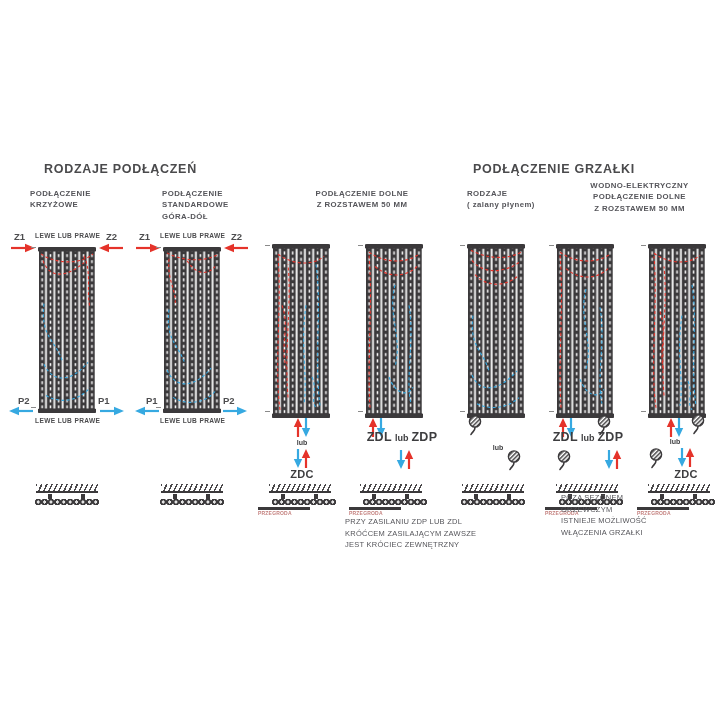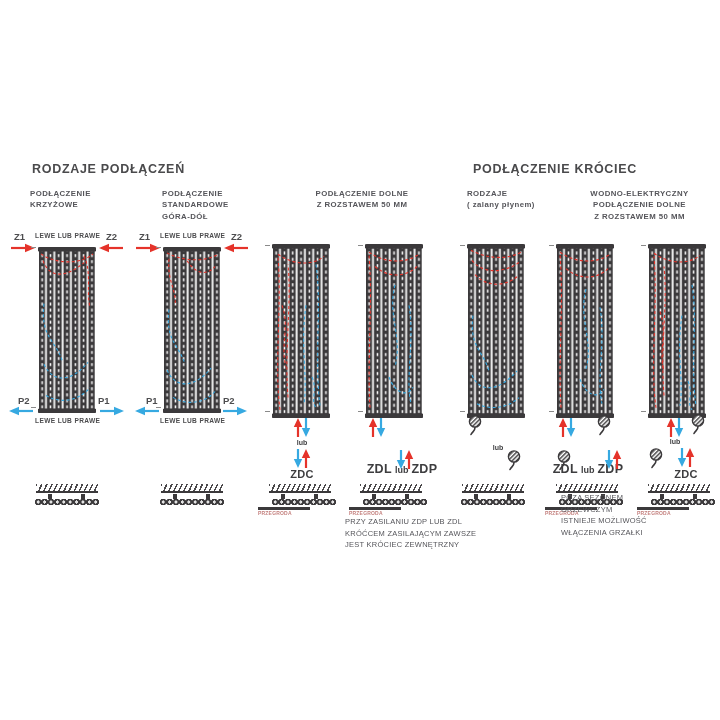--- a/index.html
+++ b/index.html
@@ -8,21 +8,21 @@
   .abs{position:absolute;}
   .title{font-size:12.5px;font-weight:700;letter-spacing:.7px;color:#4a4a4c;white-space:nowrap;}
   .subhead{font-size:7.8px;font-weight:700;letter-spacing:.45px;line-height:1.45;
            white-space:pre-line;color:#55555a;}
   .centered{text-align:center;}
   .lewe{font-size:6.6px;font-weight:700;letter-spacing:.35px;color:#4d4d4f;text-align:center;white-space:nowrap;}
   .port{font-size:9.5px;font-weight:700;color:#4d4d4f;}
   .lub{font-size:7px;font-weight:700;color:#3d3d3f;text-align:center;}
   .zdc{font-size:11px;font-weight:700;letter-spacing:.3px;color:#3d3d3f;text-align:center;}
   .zdl-row{display:flex;align-items:baseline;gap:3px;justify-content:center;font-weight:700;color:#3d3d3f;}
-  .zdl-big{font-size:12.5px;letter-spacing:.3px;margin-top:32px;}
+  .zdl-big{font-size:12.5px;letter-spacing:.3px;}
   .zdl-lub{font-size:9px;}
   .caption{font-size:7.5px;letter-spacing:.25px;line-height:1.55;white-space:pre-line;color:#55555a;}
   .tick{position:absolute;width:5px;height:1.4px;background:#8a8a8a;}
   .floor{position:absolute;width:72px;height:32px;}
   .hatch{position:absolute;left:3px;top:0;width:62px;height:7px;
          background:repeating-linear-gradient(115deg,#4a484a 0 1.5px,transparent 1.5px 4.6px);
          border-bottom:2.6px solid #3b393b;}
   .bracket{position:absolute;top:10px;width:4px;height:5px;background:#3b393b;}
   .pipes{position:absolute;top:14px;height:8px;width:64px;
          background-image:radial-gradient(circle at 3.2px 4px,#e4e4e4 0 1.6px,#3b393b 1.7px 3.1px,transparent 3.3px);
@@ -41,33 +41,33 @@
       <rect x="0.7" width="6.3" height="6.2" fill="#3b393b"></rect>
       <rect x="3.4" y="1.1" width="1.5" height="3" fill="#ffffff"></rect>
     </pattern>
     <pattern id="heatpat" width="3" height="3" patternUnits="userSpaceOnUse" patternTransform="rotate(45)">
       <rect width="3" height="3" fill="#ffffff"></rect>
       <rect width="1.4" height="3" fill="#3b393b"></rect>
     </pattern>
   </defs>
 </svg>
 
-<div class="abs title" style="left:32px;top:162px">RODZAJE PODŁĄCZEŃ</div>
-<div class="abs title" style="left:473px;top:162px">PODŁĄCZENIE KRÓCIEC</div>
+<div class="abs title" style="left:44px;top:162px">RODZAJE PODŁĄCZEŃ</div>
+<div class="abs title" style="left:473px;top:162px">PODŁĄCZENIE GRZAŁKI</div>
 
 <div class="abs subhead" style="left:30px;top:188px">PODŁĄCZENIE
 KRZYŻOWE</div>
 <div class="abs subhead" style="left:162px;top:188px">PODŁĄCZENIE
 STANDARDOWE
 GÓRA-DÓŁ</div>
 <div class="abs subhead centered" style="left:297px;top:188px;width:130px">PODŁĄCZENIE DOLNE
 Z ROZSTAWEM 50 MM</div>
 <div class="abs subhead" style="left:467px;top:188px">RODZAJE
 ( zalany płynem)</div>
-<div class="abs subhead centered" style="left:567px;top:188px;width:145px">WODNO-ELEKTRYCZNY
+<div class="abs subhead centered" style="left:567px;top:180px;width:145px">WODNO-ELEKTRYCZNY
 PODŁĄCZENIE DOLNE
 Z ROZSTAWEM 50 MM</div>
 
 <div class="abs lewe" style="left:35px;top:232px;width:64px">LEWE LUB PRAWE</div>
 <div class="abs port" style="left:14px;top:231px">Z1</div>
 <svg class="abs" style="left:10px;top:243px" width="26" height="10">
     <line x1="1" y1="5" x2="17" y2="5" stroke="#e5332a" stroke-width="2.2"></line>
     <polygon points="25,5 15,0.8 15,9.2" fill="#e5332a"></polygon>
   </svg>
 <div class="abs port" style="left:106px;top:231px">Z2</div>

